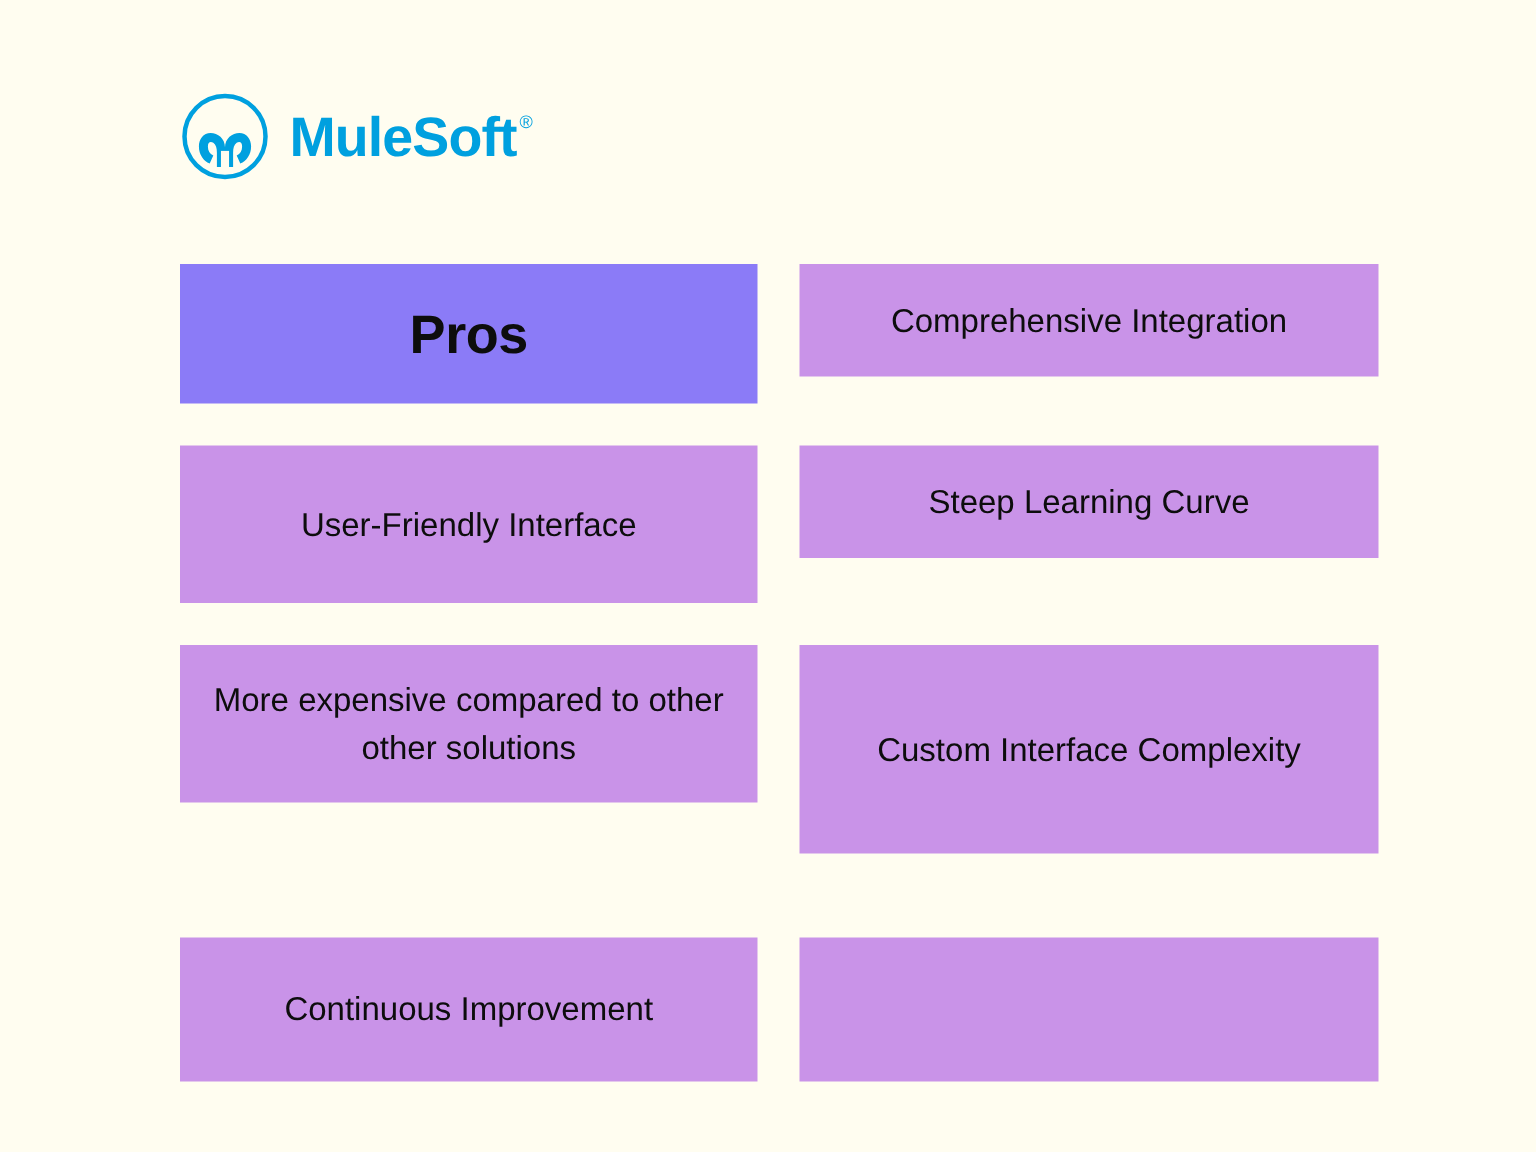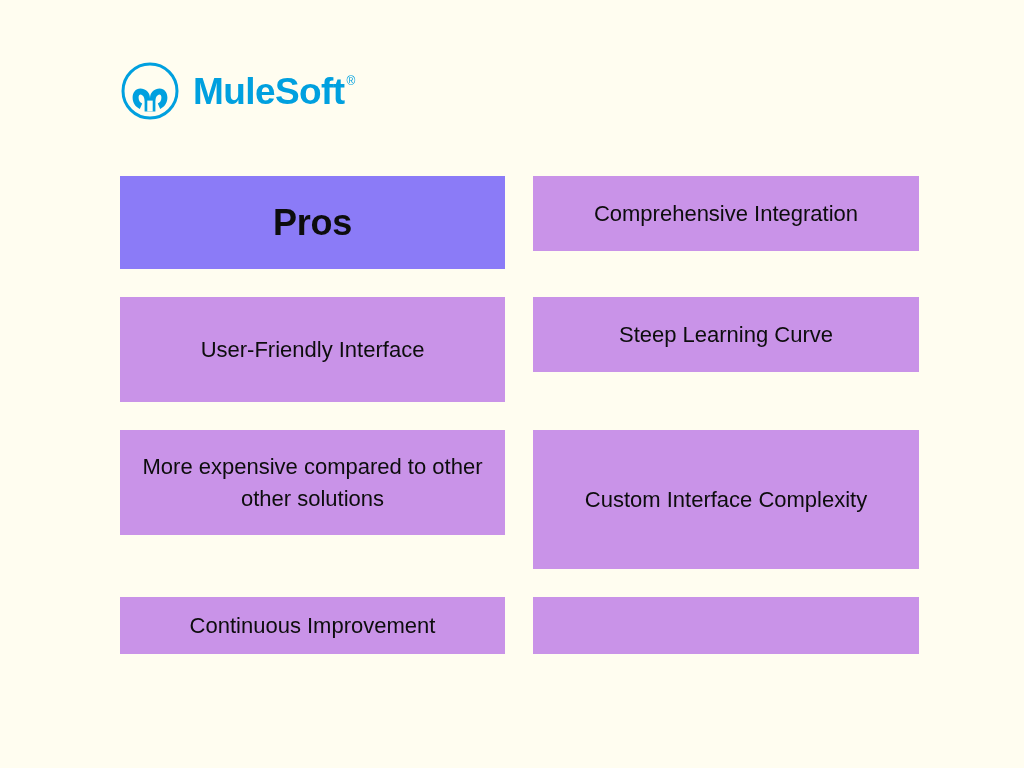--- a/index.html
+++ b/index.html
@@ -83,21 +83,21 @@
   }
   .cell.body {
     background: #C993E8;
     font-size: 22px;
     font-weight: 400;
     line-height: 1.42;
   }
   .r1 { height: 75px; }
   .r2 { height: 105px; }
   .r3 { height: 139px; }
-  .r4 { height: 57px; }
+  .r4 { height: 96px; margin-top: 28px; }
 </style>
 </head>
 <body>
 
 <div id="brand">
   <svg id="brand-mark" viewBox="0 0 100 100">
     <circle cx="50" cy="50" r="45" fill="none" stroke="#00A0DF" stroke-width="5"></circle>
     <path d="M50 62
              C50 52, 42 46, 34 46
              C26 46, 21 53, 21 61

